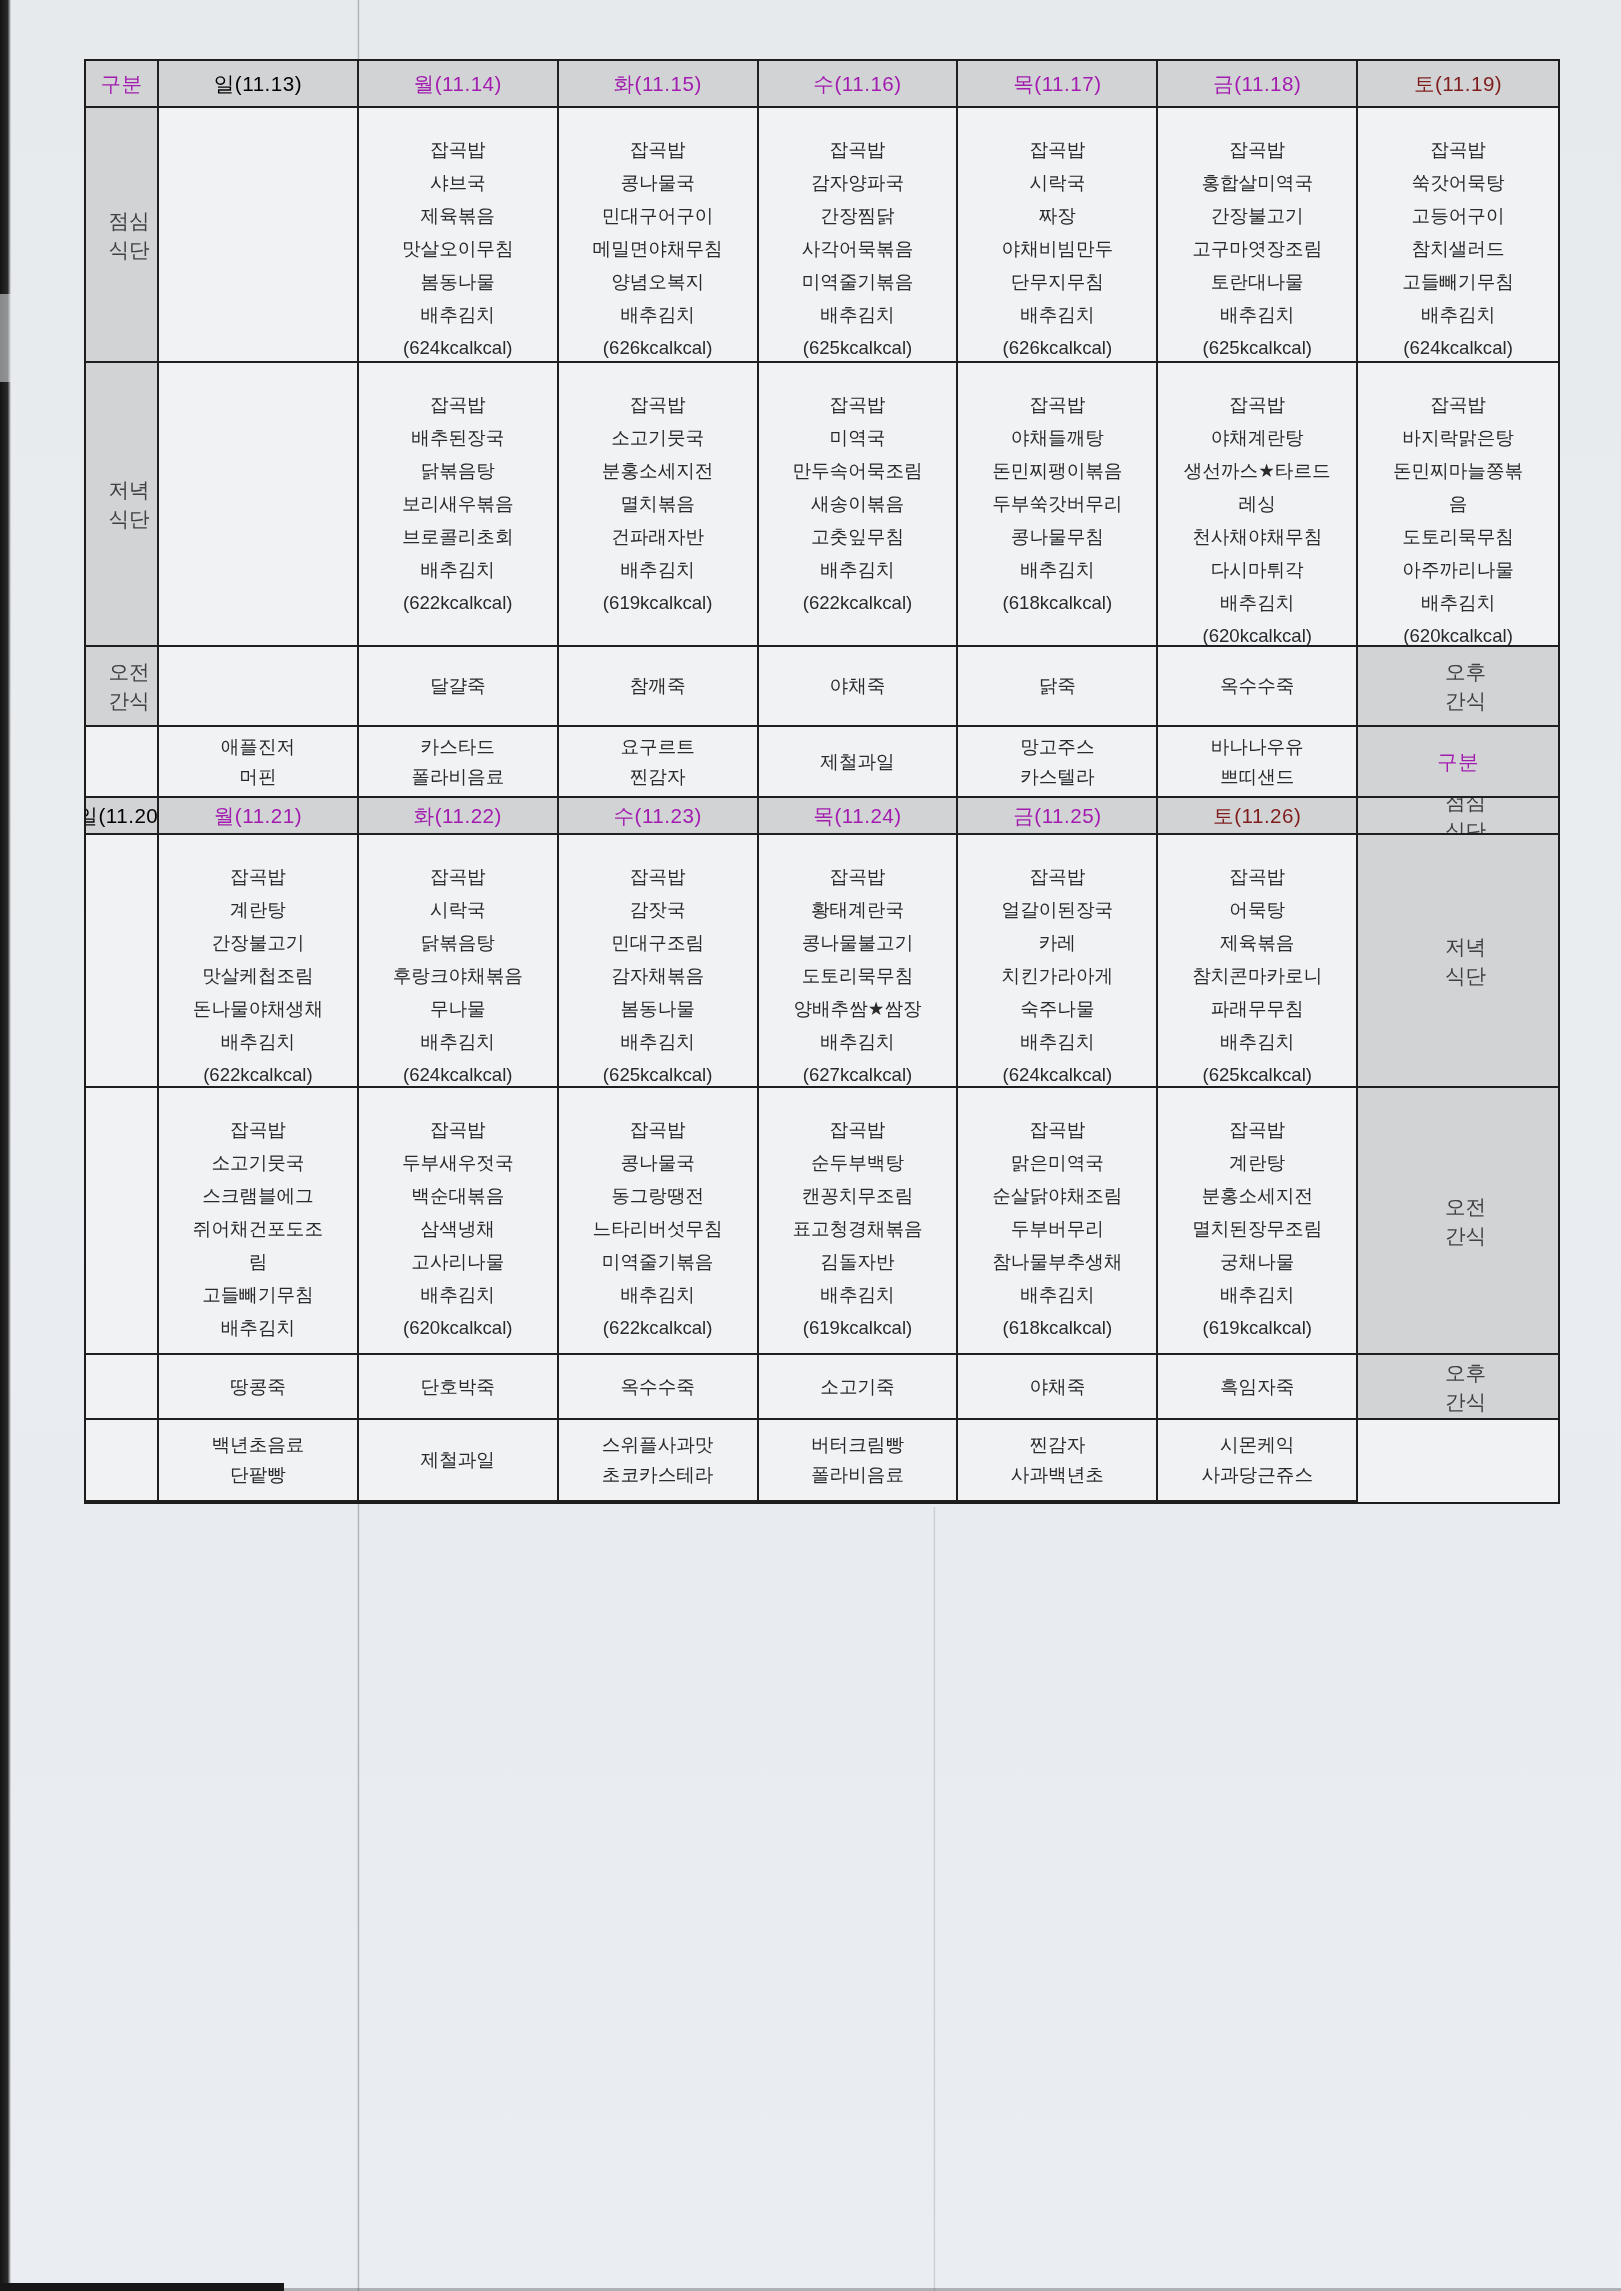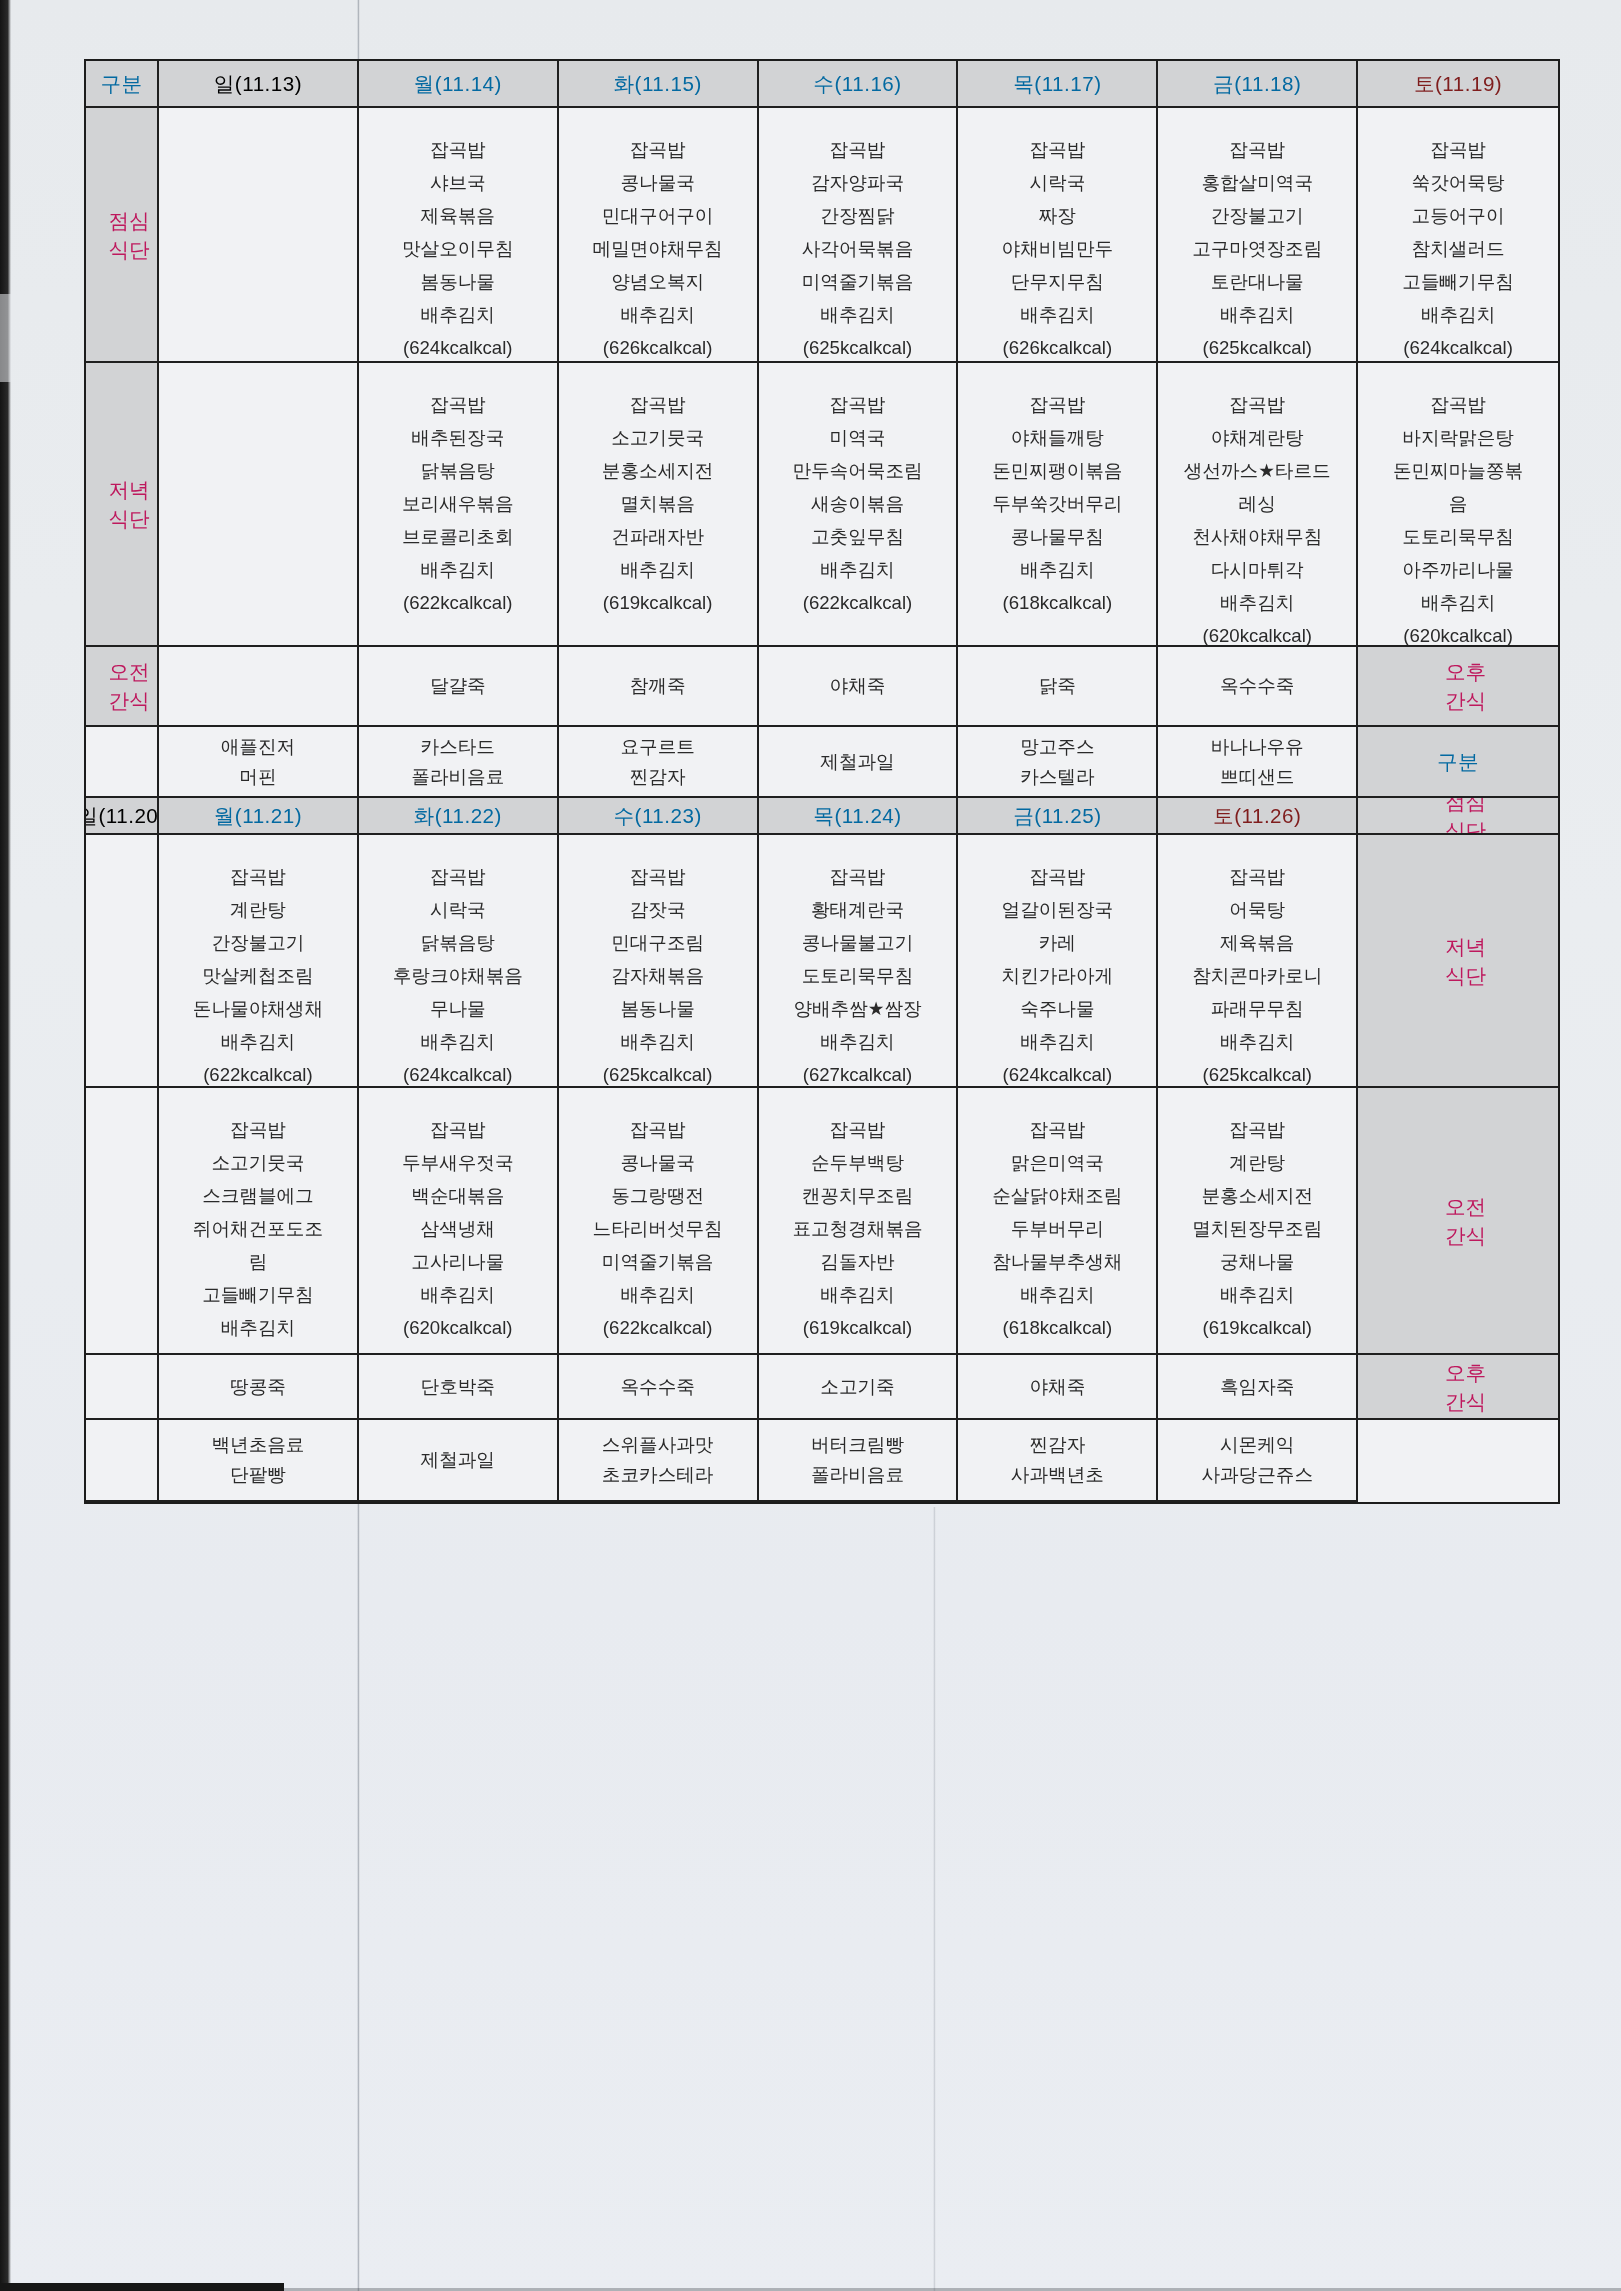--- a/index.html
+++ b/index.html
@@ -28,24 +28,24 @@
     grid-template-rows:47px 255px 284px 80px 71px 37px 253px 267px 65px 82px;
   }
   .cell{
     border-right:2px solid #1f1f1f;border-bottom:2px solid #1f1f1f;
     background:#f1f2f4;overflow:hidden;
     display:flex;flex-direction:column;align-items:center;justify-content:flex-start;
     text-align:center;
   }
   .cell:nth-child(8n){border-right:none;}
   .cell.hdr,.cell.lbl{background:#d2d3d5;}
-  .cell.hdr{justify-content:center;font-size:20.6px;letter-spacing:0.5px;color:#0369a1;}
+  .cell.hdr{justify-content:center;font-size:20.6px;letter-spacing:0.5px;color:#a21caf;}
   .cell.hdr.sun{color:#000000;}
   .cell.hdr.sat{color:#7f1d1d;}
-  .cell.lbl{justify-content:center;font-size:20.6px;line-height:29px;color:#be185d;padding-left:15px;}
+  .cell.lbl{justify-content:center;font-size:20.6px;line-height:29px;color:#404040;padding-left:15px;}
   .cell.menu{padding-top:25px;font-size:18.6px;line-height:33px;}
   .cell.snack{justify-content:center;font-size:18.6px;line-height:30px;}
   .cell .line{white-space:nowrap;}
 </style>
 </head>
 <body>
 
 <div class="edge-left"></div>
 <div class="fold-crease" style="left:357px"></div>
 <div class="fold-crease f2" style="left:933px"></div>

